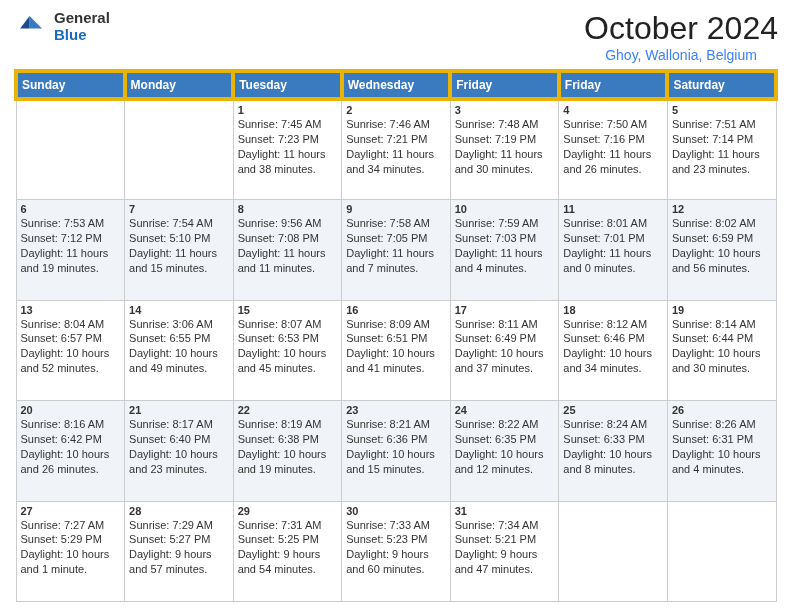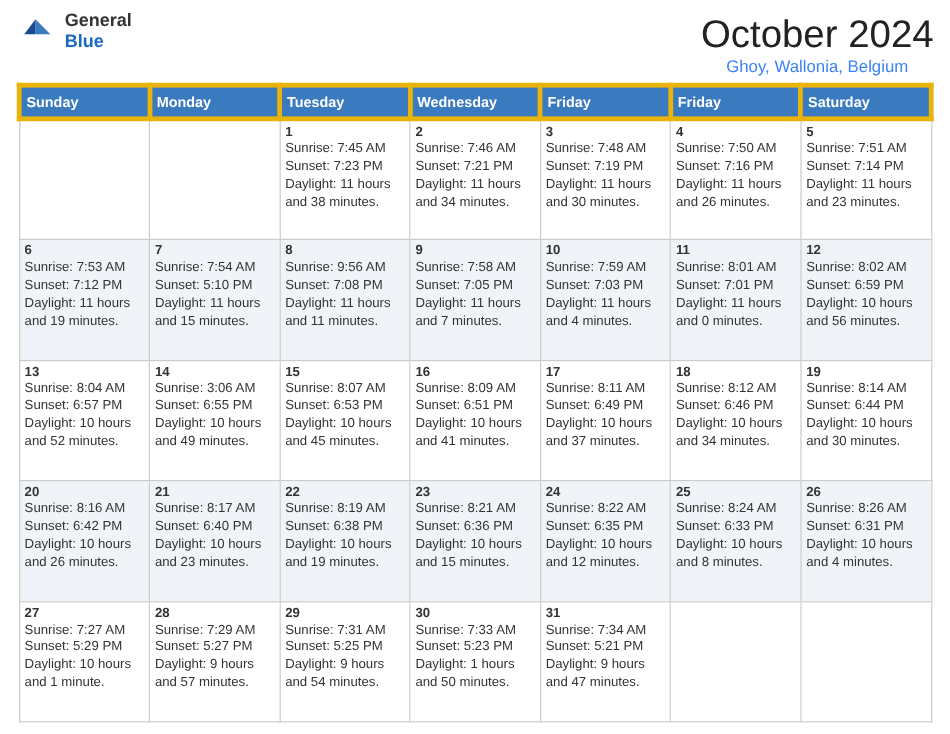--- a/index.html
+++ b/index.html
@@ -259,21 +259,21 @@
           <td>
             <span class="day-num">28</span>
             <div class="day-info"><span>Sunrise: 7:29 AM</span><br><span>Sunset: 5:27 PM</span><br><span>Daylight: 9 hours and 57 minutes.</span></div>
           </td>
           <td>
             <span class="day-num">29</span>
             <div class="day-info"><span>Sunrise: 7:31 AM</span><br><span>Sunset: 5:25 PM</span><br><span>Daylight: 9 hours and 54 minutes.</span></div>
           </td>
           <td>
             <span class="day-num">30</span>
-            <div class="day-info"><span>Sunrise: 7:33 AM</span><br><span>Sunset: 5:23 PM</span><br><span>Daylight: 1 hours and 50 minutes.</span></div>
+            <div class="day-info"><span>Sunrise: 7:33 AM</span><br><span>Sunset: 5:23 PM</span><br><span>Daylight: 9 hours and 60 minutes.</span></div>
           </td>
           <td>
             <span class="day-num">31</span>
             <div class="day-info"><span>Sunrise: 7:34 AM</span><br><span>Sunset: 5:21 PM</span><br><span>Daylight: 9 hours and 47 minutes.</span></div>
           </td>
           <td class="empty-cell"></td>
           <td class="empty-cell"></td>
         </tr>
       </tbody>
   </table>

